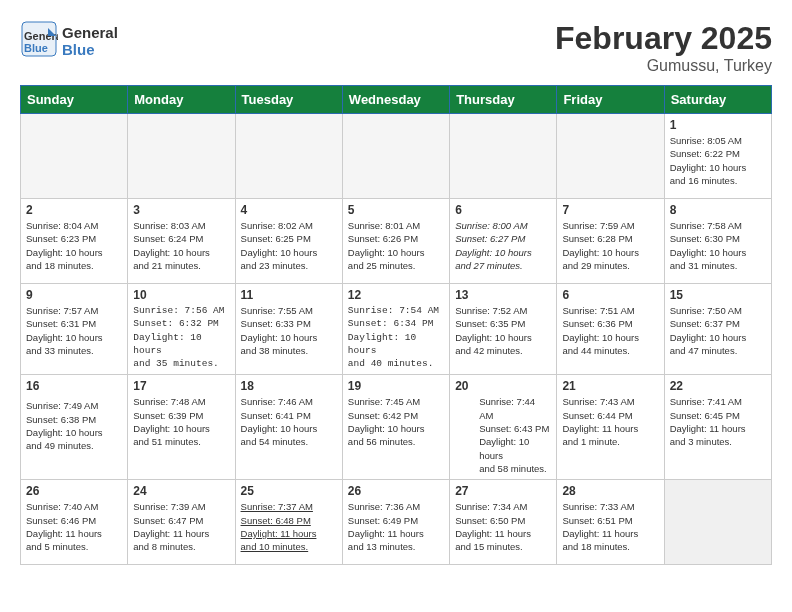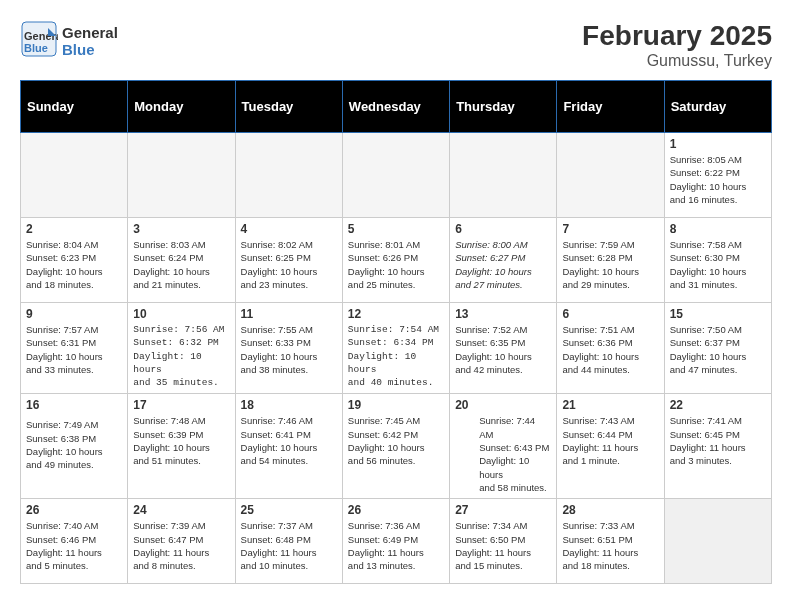--- a/index.html
+++ b/index.html
@@ -17,39 +17,39 @@
       margin-bottom: 10px;
     }
     .logo {
       display: flex;
       align-items: center;
     }
     .calendar-title {
       text-align: right;
     }
     .calendar-title h1 {
-      font-size: 28px;
+      font-size: 32px;
       font-weight: bold;
       color: #333;
     }
     .calendar-title h2 {
       font-size: 16px;
       font-weight: normal;
       color: #555;
     }
     table {
       width: 100%;
       border-collapse: collapse;
       border: 1px solid #ccc;
     }
     th {
-      background-color: #000000;
+      background-color: #15803d;
       color: white;
       text-align: left;
-      padding: 18px 6px;
+      padding: 6px 6px;
       font-size: 13px;
       font-weight: bold;
       border: 1px solid #2a6aaf;
     }
     td {
       border: 1px solid #ccc;
       vertical-align: top;
       padding: 4px 5px;
       width: 14.28%;
       height: 85px;
@@ -291,21 +291,21 @@
         </td>
         <td>
           <span class="day-number">24</span>
           <div class="day-info" style="white-space: pre-line;">Sunrise: 7:39 AM
 Sunset: 6:47 PM
 Daylight: 11 hours
 and 8 minutes.</div>
         </td>
         <td>
           <span class="day-number">25</span>
-          <div class="day-info" style="white-space: pre-line;">Sunrise: 7:37 AM
+          <div class="day-info" style="white-space: pre-line; text-decoration: underline;">Sunrise: 7:37 AM
 Sunset: 6:48 PM
 Daylight: 11 hours
 and 10 minutes.</div>
         </td>
         <td>
           <span class="day-number">26</span>
           <div class="day-info" style="white-space: pre-line;">Sunrise: 7:36 AM
 Sunset: 6:49 PM
 Daylight: 11 hours
 and 13 minutes.</div>

